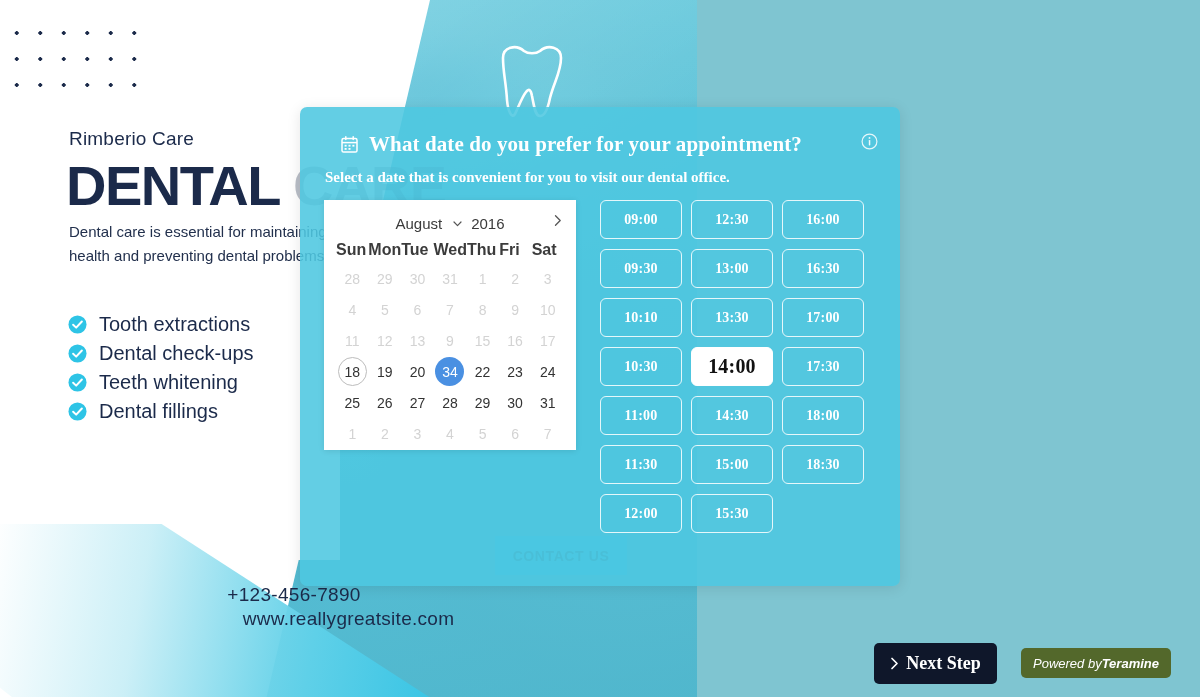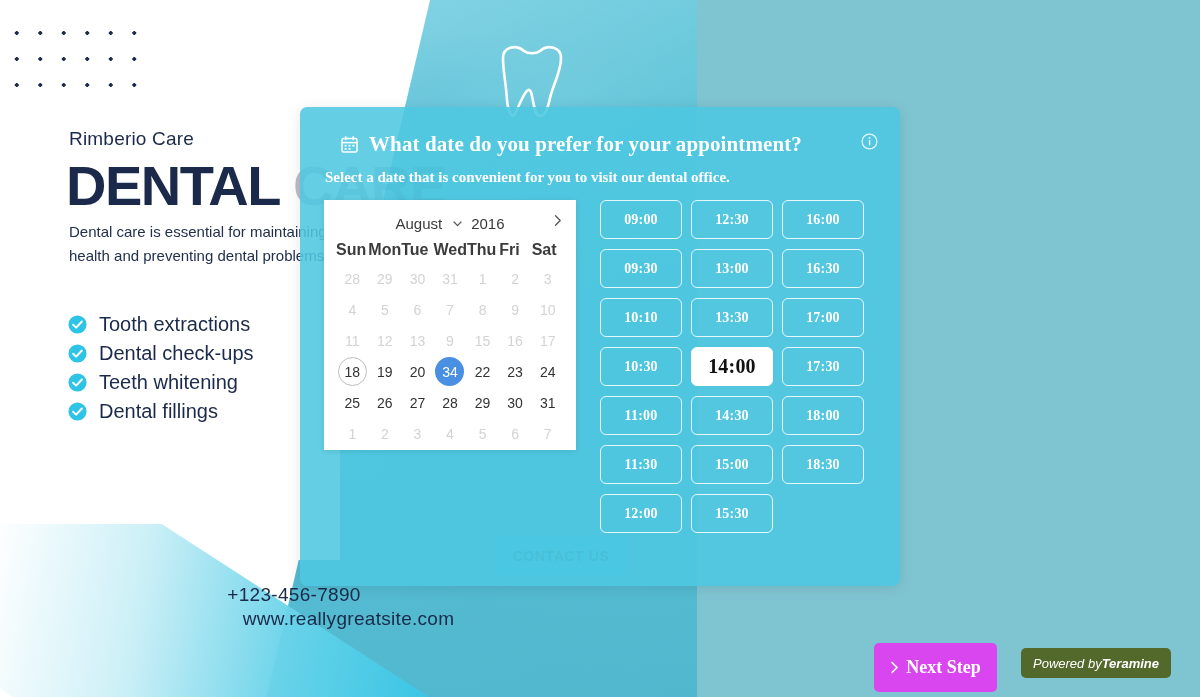--- a/index.html
+++ b/index.html
@@ -200,22 +200,22 @@
   }
   .slot.selected {
     background: #ffffff; color: #111111; border-color: #ffffff;
     font-size: 20px;
   }
   .slot.empty { border: 0; background: none; cursor: default; }
 
   
   .next-step {
     position: absolute; left: 874px; top: 643px;
-    width: 123px; height: 49px;
-    background: #d946ef; border: 0; border-radius: 5px;
+    width: 123px; height: 41px;
+    background: #0f172a; border: 0; border-radius: 5px;
     display: flex; align-items: center; justify-content: center; gap: 7px;
     color: #ffffff; cursor: pointer;
     font-family: "Liberation Serif", serif; font-size: 18px; font-weight: 700;
   }
   .next-chev { width: 9px; height: 13px; }
   .powered {
     position: absolute; left: 1021px; top: 648px;
     height: 30px; padding: 0 12px;
     background: #53682B; border-radius: 5px;
     display: flex; align-items: center; justify-content: center;

